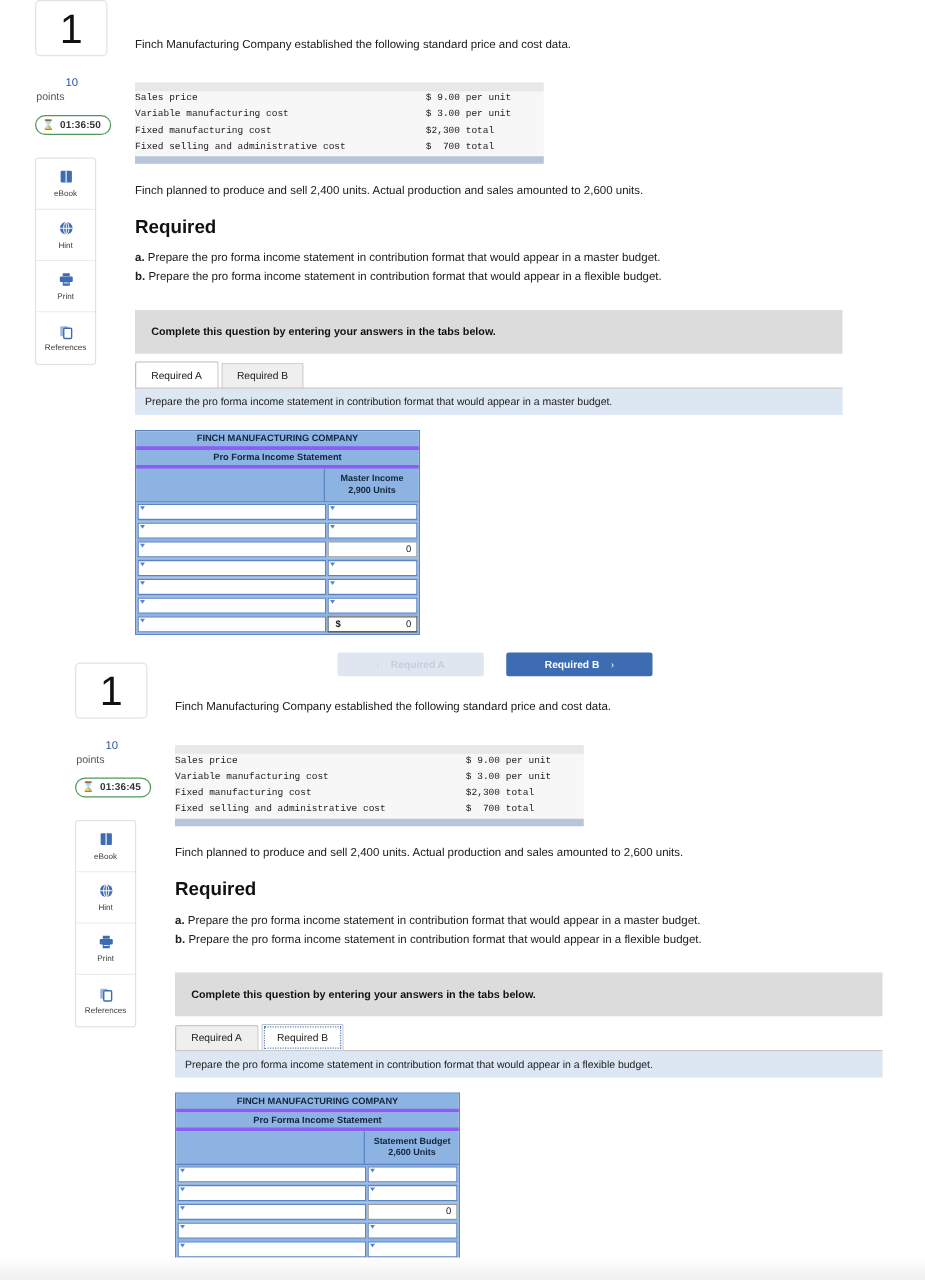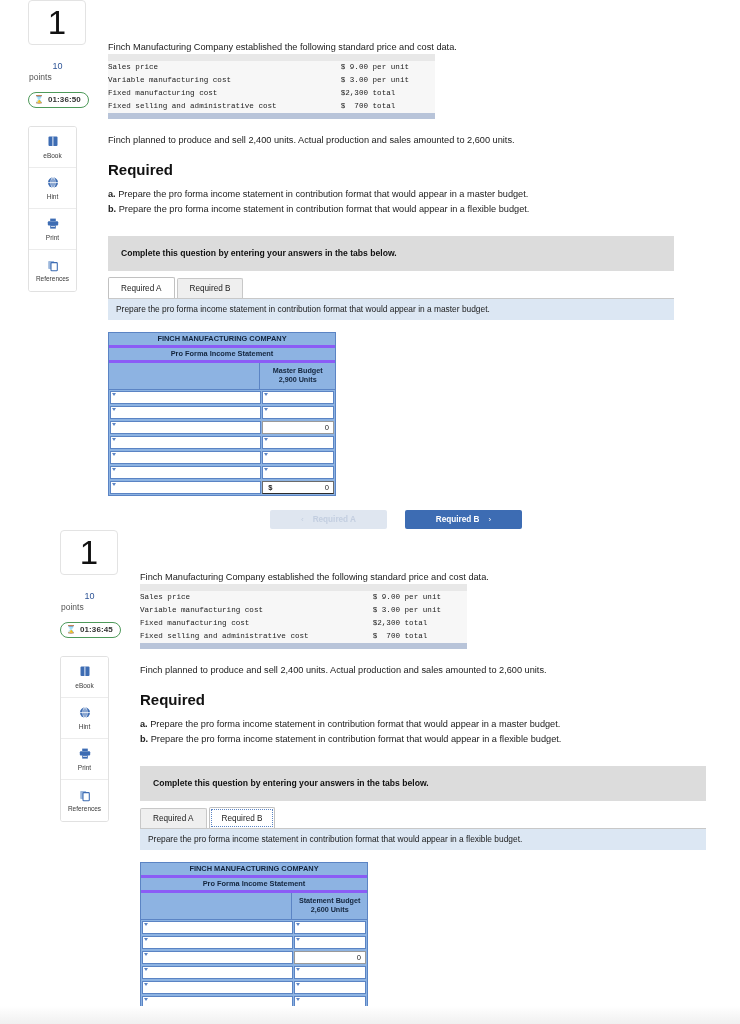--- a/index.html
+++ b/index.html
@@ -41,24 +41,24 @@
   .timer-txt { font-size: 8px; font-weight: 700; color: #333; letter-spacing: .1px; }
 
   .tools { margin-top: 18px; width: 49px; border: 1px solid #e1e1e1; border-radius: 3px; background:#fff; overflow: hidden; }
   .tool { height: 41px; border-bottom: 1px solid #ececec; display: flex; flex-direction: column;
           align-items: center; justify-content: center; gap: 2px; background: #fff; cursor: pointer; }
   .tool:last-child { border-bottom: none; }
   .tool-ico { width: 15px; height: 15px; display:flex; align-items:center; justify-content:center; }
   .tool-lbl { font-size: 6.5px; color: #3a3a3a; }
 
   
-  .main { position: absolute; left: 108px; top: 12px; width: 600px; }
+  .main { position: absolute; left: 108px; top: 0; width: 600px; }
   .intro { font-size: 9.2px; color: #202020; padding-top: 29px; line-height: 1.4; }
 
-  .datatable { margin-top: 0; width: 327px; border-top: 7px solid #e8e8e8; border-bottom: 6px solid #b8c4d9; background: #f7f7f7; }
+  .datatable { margin-top: 24px; width: 327px; border-top: 7px solid #e8e8e8; border-bottom: 6px solid #b8c4d9; background: #f7f7f7; }
   .datatable table { border-collapse: collapse; width: 100%; }
   .datatable td { font-family: "Liberation Mono", monospace; font-size: 7.6px; color: #1c1c1c; padding: 1.1px 0; line-height: 1.42; }
   .dt-label { padding-left: 14px; }
   .dt-value { padding-left: 0px; white-space: pre; }
 
   .planned { font-size: 9.2px; color: #202020; margin-top: 16px; }
   .required-h { font-size: 15px; font-weight: 700; color: #111; margin-top: 16px; }
   .req-list { margin-top: 9px; }
   .req-item { font-size: 9.2px; color: #202020; line-height: 1.62; }
   .req-item b { font-weight: 700; }
@@ -263,21 +263,21 @@
       <div class="isheet">
         <div class="is-hdr">
           <span>FINCH MANUFACTURING COMPANY</span>
         </div>
         <div class="is-hdr">
           <span>Pro Forma Income Statement</span>
         </div>
         <div class="is-colhdr">
           <div class="c1"></div>
           <div class="c2">
-            <span>Master Budget</span>
+            <span>Master Income</span>
             <span>2,900 Units</span>
           </div>
         </div>
 
         <div class="is-row">
           <div class="cell-sel"></div>
           <div class="cell-val"></div>
         </div>
         <div class="is-row">
           <div class="cell-sel"></div>

